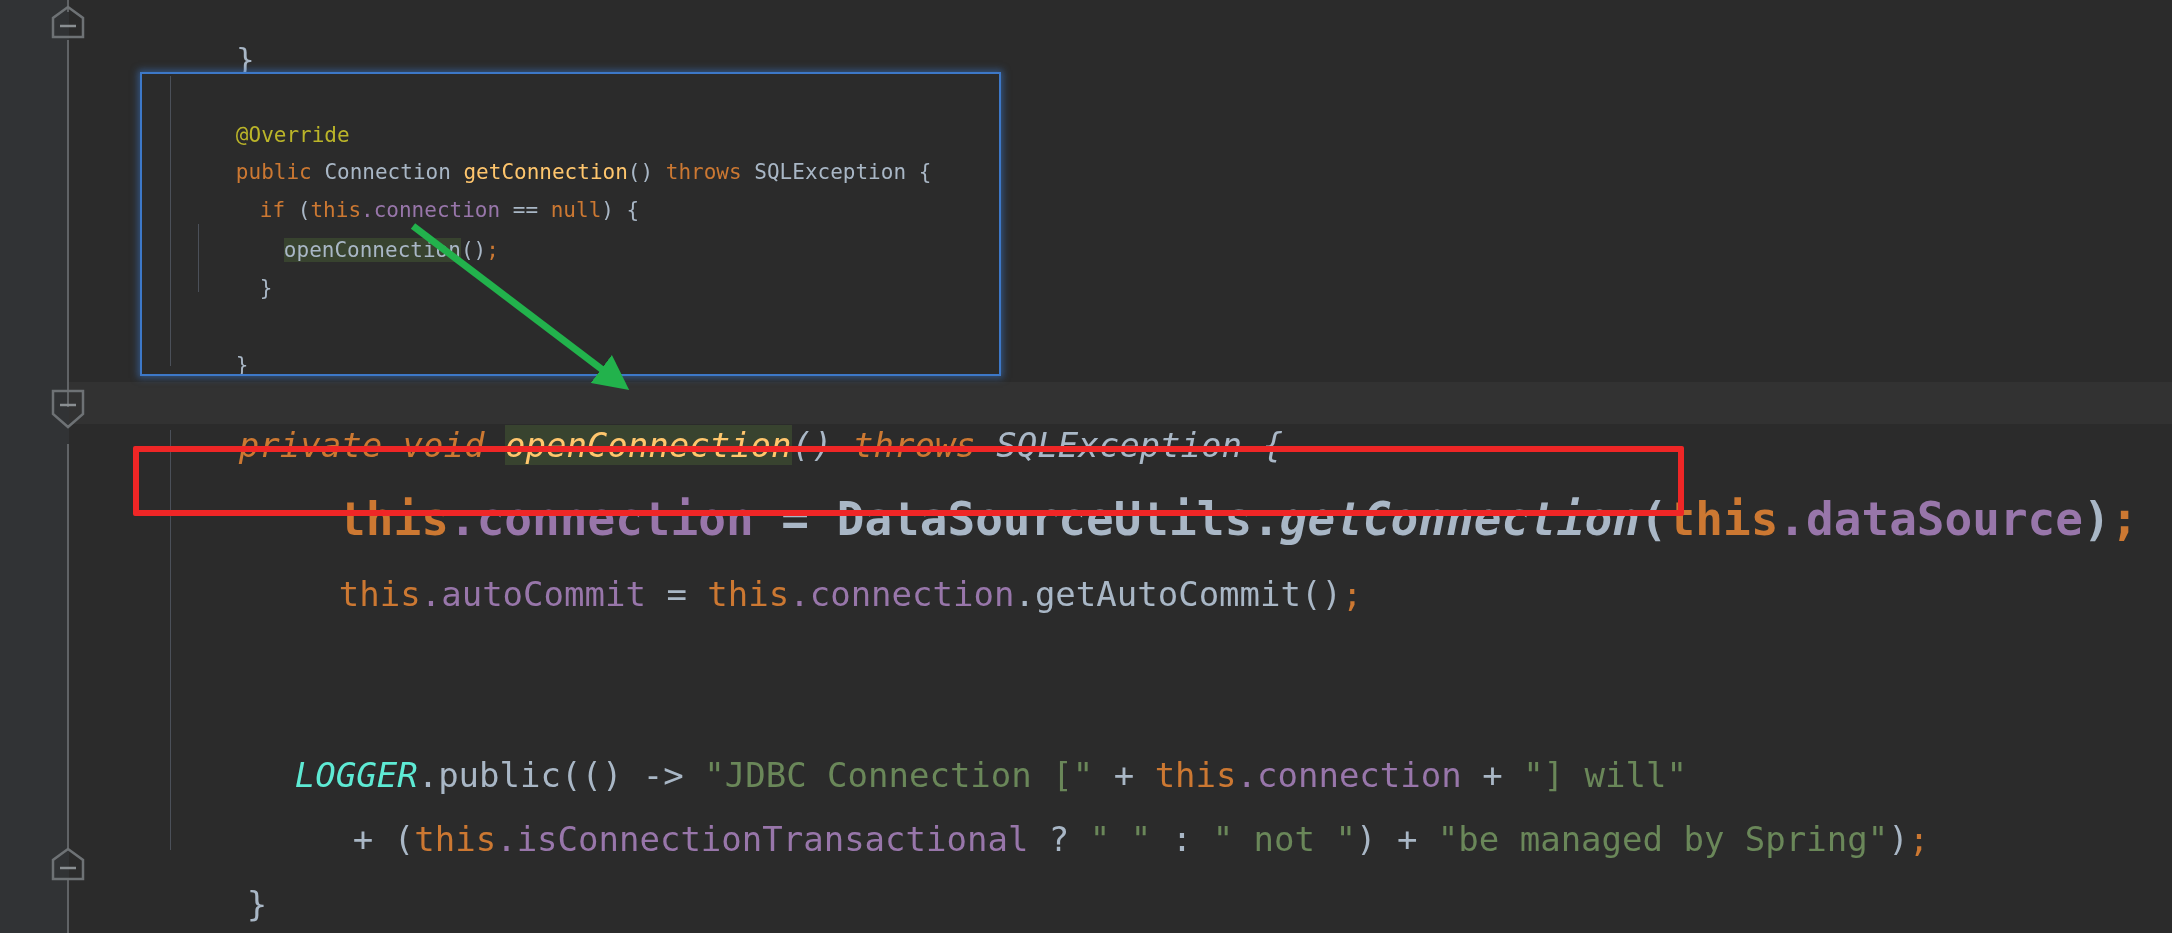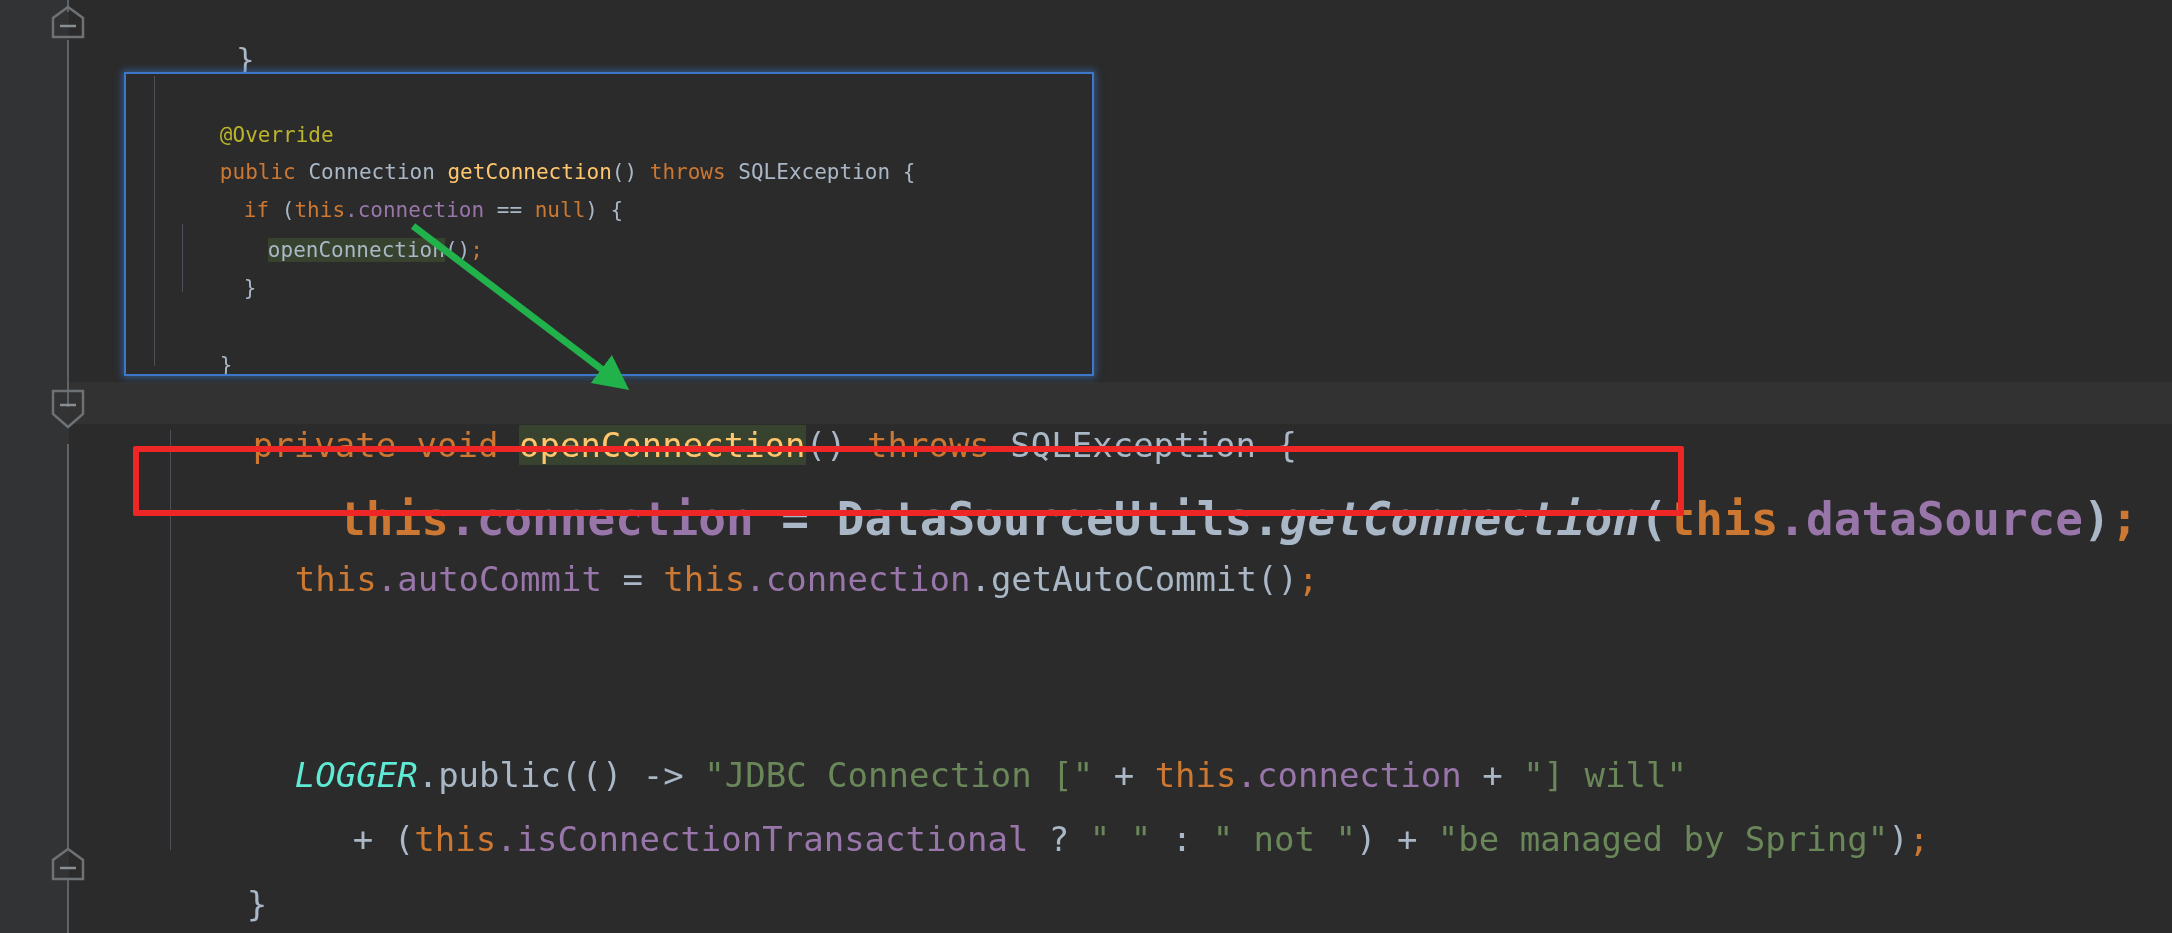--- a/index.html
+++ b/index.html
@@ -78,22 +78,22 @@
   .anno    { color: #bbb529; }
   .str     { color: #6a8759; }
   .plain   { color: #a9b7c6; }
   .semi    { color: #cc7832; }
 
   .sel { background: #38432f; }
 
   
   #inset {
     position: absolute;
-    left: 124px; top: 72px;
-    width: 970px; height: 304px;
+    left: 140px; top: 72px;
+    width: 861px; height: 304px;
     background: #2b2b2b;
     border: 2px solid #3d78c8;
     box-shadow: 0 0 7px 2px rgba(61,120,200,0.55);
     overflow: hidden;
   }
   #inset .ln {
     position: absolute;
     white-space: pre;
     font-size: 21px;
     line-height: 26px;
@@ -178,29 +178,29 @@
   </div>
 
   <div id="code">
 
     <div class="line" style="left:124px; top:2px;">
       <span class="plain">}</span>
     </div>
 
     <div class="main-guide" style="left:170px; top:430px; height:420px;"></div>
 
-    <div class="line" style="left:130px; top:385px; font-size:34px; line-height:40px;">
+    <div class="line" style="left:116px; top:385px; font-size:34px; line-height:40px;font-style:italic;">
       <span class="kw">private</span><span class="plain"> </span><span class="kw">void</span><span class="plain"> </span><span class="method sel">openConnection</span><span class="plain">()</span><span class="plain"> </span><span class="kw">throws</span><span class="plain"> </span><span class="ident">SQLException</span><span class="plain"> </span><span class="plain">{</span>
     </div>
 
     <div class="line" style="left:172px; top:459px; font-size:46px; line-height:40px;font-weight:bold;">
       <span class="kw">this</span><span class="field">.</span><span class="field">connection</span><span class="plain"> = </span><span class="ident">DataSourceUtils</span><span class="ident">.</span><span class="methodc">getConnection</span><span class="plain">(</span><span class="kw">this</span><span class="field">.</span><span class="field">dataSource</span><span class="plain">)</span><span class="semi">;</span>
     </div>
 
-    <div class="line" style="left:172px; top:519px; font-size:34px; line-height:40px;">
+    <div class="line" style="left:172px; top:534px; font-size:34px; line-height:40px;padding-left:44px;">
       <span class="kw">this</span><span class="field">.</span><span class="field">autoCommit</span><span class="plain"> = </span><span class="kw">this</span><span class="field">.</span><span class="field">connection</span><span class="ident">.</span><span class="ident">getAutoCommit</span><span class="plain">()</span><span class="semi">;</span>
     </div>
 
 
     <div class="line" style="left:172px; top:715px; font-size:34px; line-height:40px;">
       <span class="static">LOGGER</span><span class="ident">.</span><span class="ident">public</span><span class="plain">(() -&gt; </span><span class="str">"JDBC Connection ["</span><span class="plain"> + </span><span class="kw">this</span><span class="field">.</span><span class="field">connection</span><span class="plain"> + </span><span class="str">"] will"</span>
     </div>
 
     <div class="line" style="left:230px; top:779px; font-size:34px; line-height:40px;">
       <span class="plain">+ (</span><span class="kw">this</span><span class="field">.</span><span class="field">isConnectionTransactional</span><span class="plain"> ? </span><span class="str">" "</span><span class="plain"> : </span><span class="str">" not "</span><span class="plain">) + </span><span class="str">"be managed by Spring"</span><span class="plain">)</span><span class="semi">;</span>

